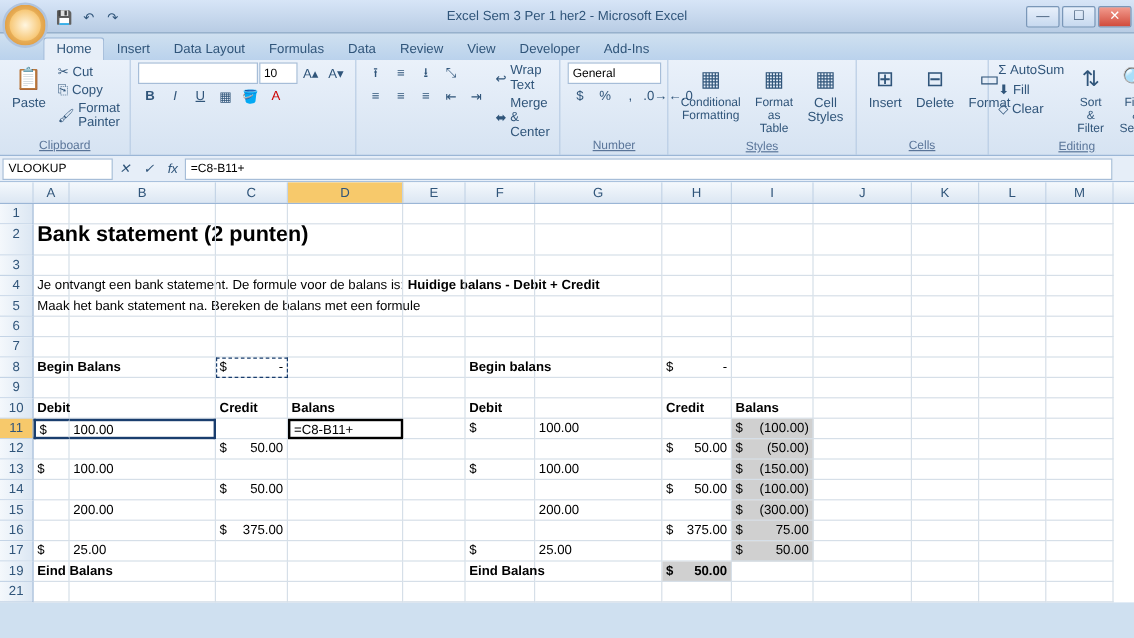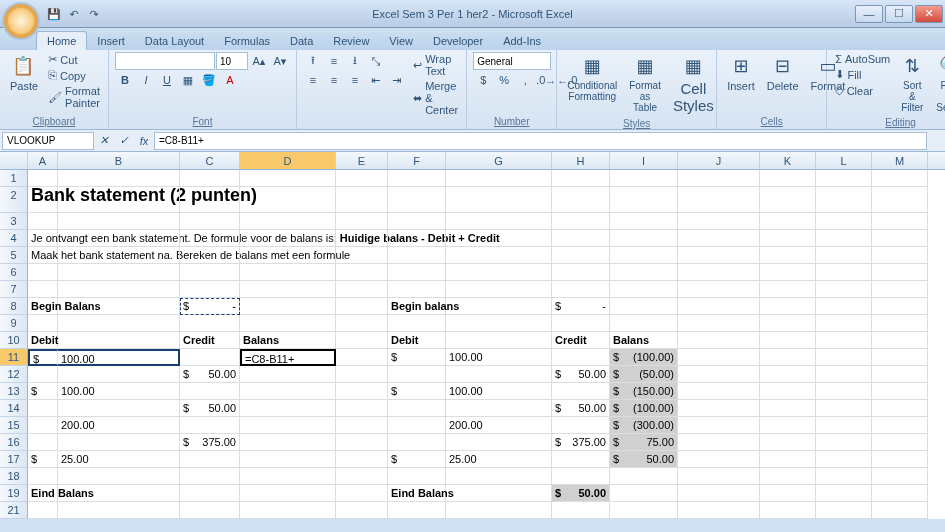--- a/index.html
+++ b/index.html
@@ -118,21 +118,20 @@
         <div class="ibtn bold">B</div>
         <div class="ibtn" style="font-style:italic">I</div>
         <div class="ibtn" style="text-decoration:underline">U</div>
         <div class="ibtn">▦</div>
         <div class="ibtn">🪣</div>
         <div class="ibtn">
             <span style="color:#c00">A</span>
           </div>
       </div>
     </div>
-    <div class="grouplabel">Font</div>
   </div>
 
   <div class="group" style="width:180px">
     <div class="gbody">
       <div class="col">
         <div class="row">
           <div class="ibtn">⭱</div>
           <div class="ibtn">≡</div>
           <div class="ibtn">⭳</div>
           <div class="ibtn">⤡</div>
@@ -177,21 +176,21 @@
       <div class="bigbtn">
           <div class="bigicon">▦</div>
           <span style="font-size:10px;text-align:center">Conditional Formatting</span>
         </div>
       <div class="bigbtn">
           <div class="bigicon">▦</div>
           <span style="font-size:10px;text-align:center">Format as Table</span>
         </div>
       <div class="bigbtn">
           <div class="bigicon">▦</div>
-          <span style="font-size:15px;text-align:center">Cell Styles</span>
+          <span style="font-size:11px;text-align:center">Cell Styles</span>
         </div>
     </div>
     <div class="grouplabel">Styles</div>
   </div>
 
   <div class="group" style="width:110px">
     <div class="gbody">
       <div class="bigbtn">
           <div class="bigicon">⊞</div>
           <span>Insert</span>
@@ -574,36 +573,20 @@
         <div class="cell shaded" style="width: 68px;">
           <span style="float:left">$</span>
           <span style="float:right">50.00</span>
         </div>
         <div class="cell" style="width: 82px;"></div>
         <div class="cell" style="width: 56px;"></div>
         <div class="cell" style="width: 56px;"></div>
         <div class="cell" style="width: 56px;"></div>
       </div>
       <div class="grow">
-        <div class="rh">18</div>
-        <div class="cell" style="width: 30px;"></div>
-        <div class="cell" style="width: 122px;"></div>
-        <div class="cell" style="width: 60px;"></div>
-        <div class="cell" style="width: 96px;"></div>
-        <div class="cell" style="width: 52px;"></div>
-        <div class="cell" style="width: 58px;"></div>
-        <div class="cell" style="width: 106px;"></div>
-        <div class="cell" style="width: 58px;"></div>
-        <div class="cell" style="width: 68px;"></div>
-        <div class="cell" style="width: 82px;"></div>
-        <div class="cell" style="width: 56px;"></div>
-        <div class="cell" style="width: 56px;"></div>
-        <div class="cell" style="width: 56px;"></div>
-      </div>
-      <div class="grow">
         <div class="rh">19</div>
         <div class="cell bold" style="width: 30px;">Eind Balans</div>
         <div class="cell" style="width: 122px;"></div>
         <div class="cell" style="width: 60px;"></div>
         <div class="cell" style="width: 96px;"></div>
         <div class="cell" style="width: 52px;"></div>
         <div class="cell bold" style="width: 58px;">Eind Balans</div>
         <div class="cell" style="width: 106px;"></div>
         <div class="cell bold shaded" style="width: 58px;">
           <span style="float:left">$</span>

